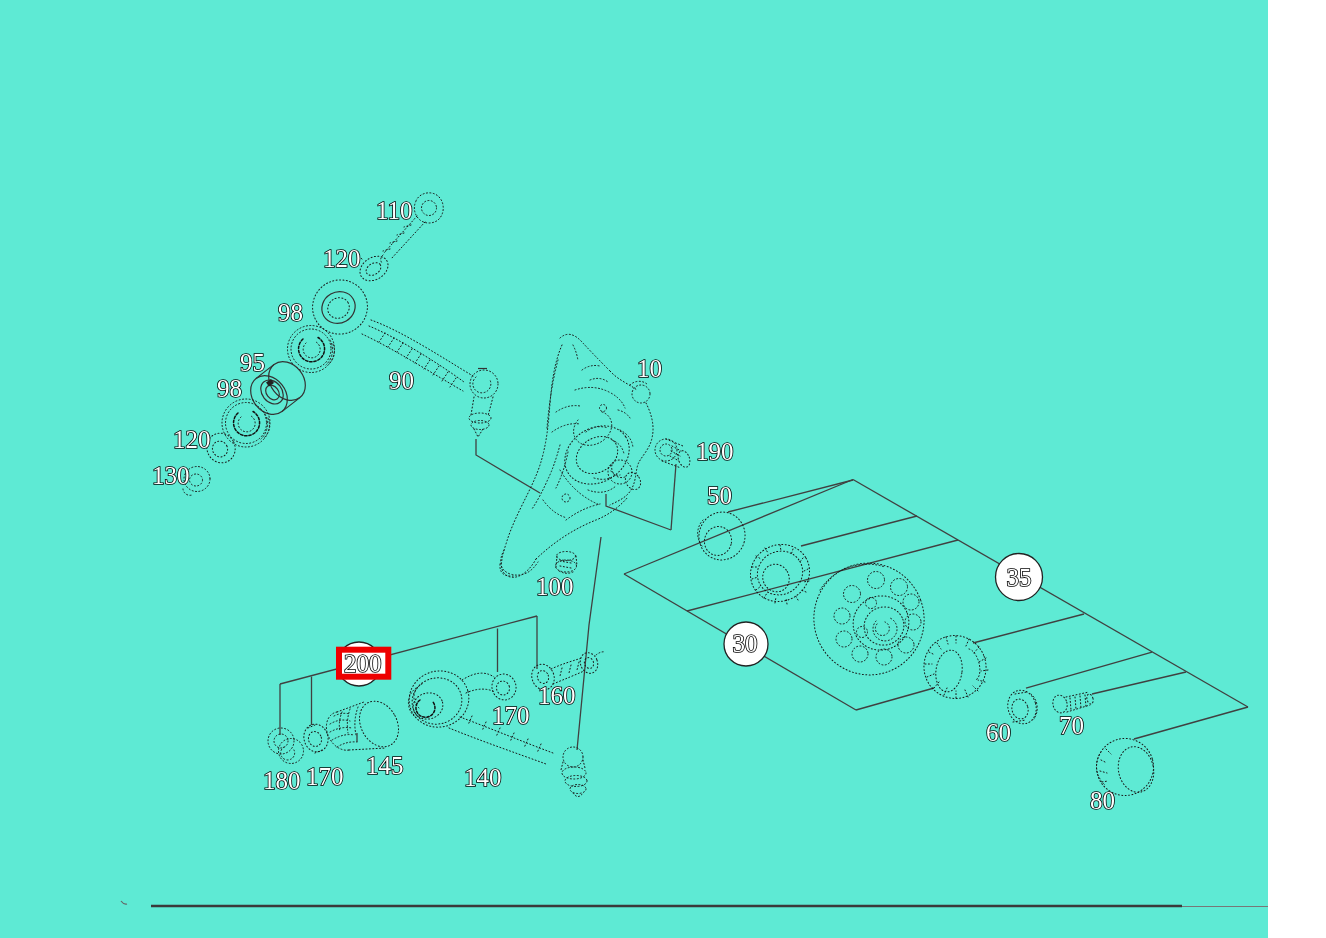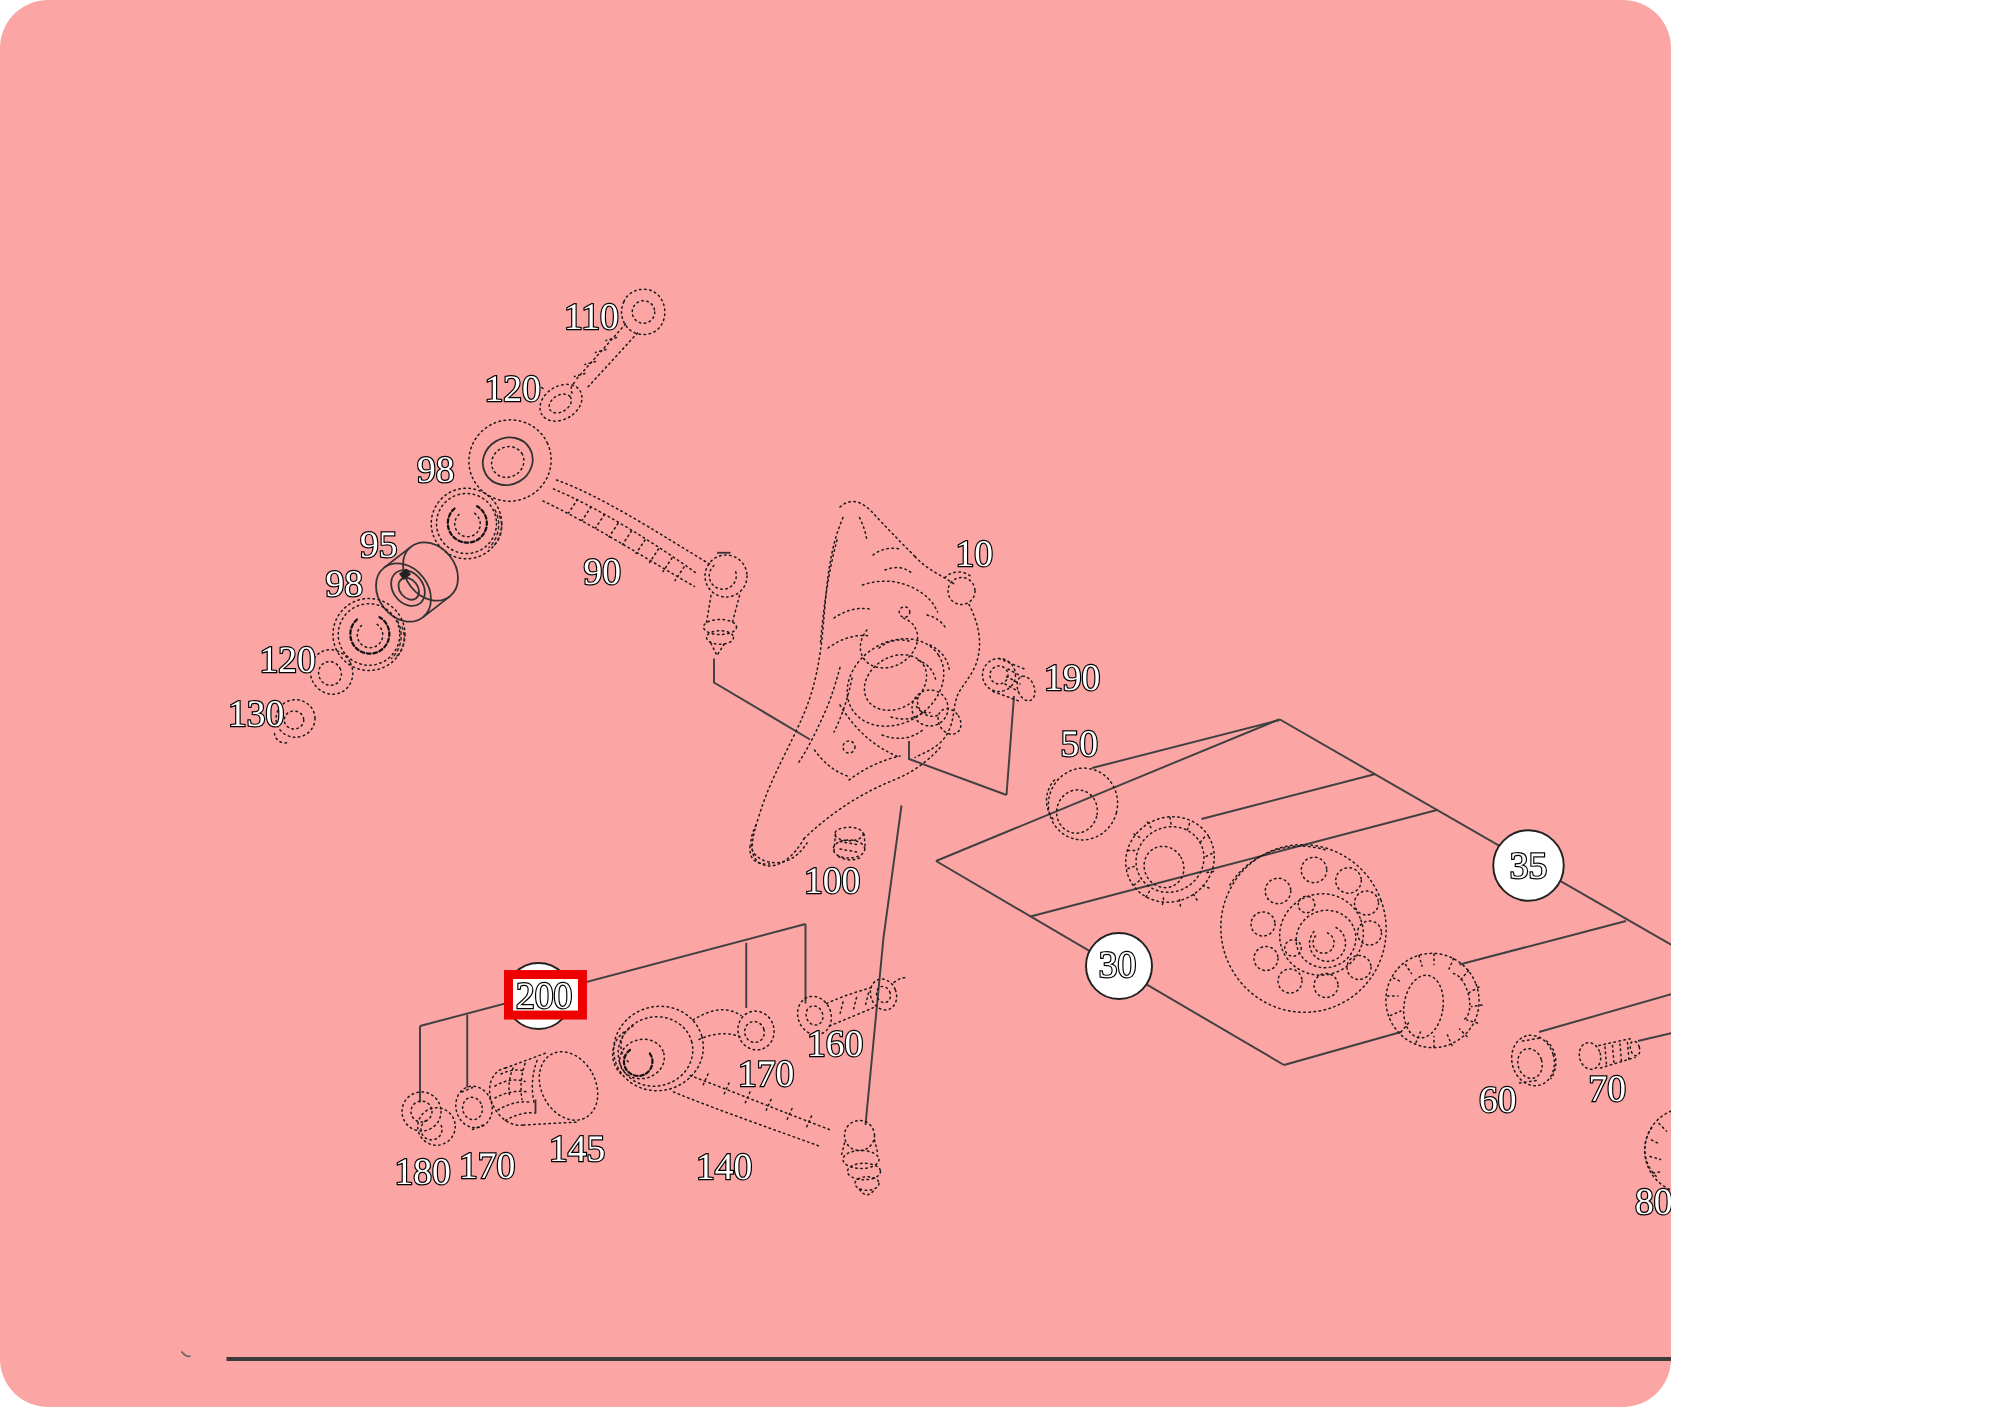--- a/index.html
+++ b/index.html
@@ -1,17 +1,17 @@
 <!DOCTYPE html>
 <html><head>
 <meta charset="utf-8">
 <style>
 html,body{margin:0;padding:0;background:#fff;}
-#page{position:relative;width:1114px;height:938px;background:#fca5a5;overflow:hidden;
-font-family:"Liberation Serif",serif;border-radius:32px;}
+#page{position:relative;width:1268px;height:938px;background:#5eead4;overflow:hidden;
+font-family:"Liberation Serif",serif;}
 svg{position:absolute;left:0;top:0;}
 .d{fill:none;stroke:#181818;stroke-width:1;stroke-dasharray:1 2.4;stroke-linecap:round;}
 .dl{fill:none;stroke:#2a2a2a;stroke-width:1;stroke-dasharray:1.6 2.2;stroke-linecap:round;}
 .b{fill:none;stroke:#111;stroke-width:1.5;stroke-dasharray:2.4 1.8;stroke-linecap:round;}
 .s{fill:none;stroke:#333;stroke-width:1.2;}
 .ln{fill:none;stroke:#404040;stroke-width:1.3;}
 text.lb{font-family:"Liberation Serif",serif;font-size:25px;fill:#fff;stroke:#000;stroke-width:1.6;paint-order:stroke;}
 </style>
 </head>
 <body>

